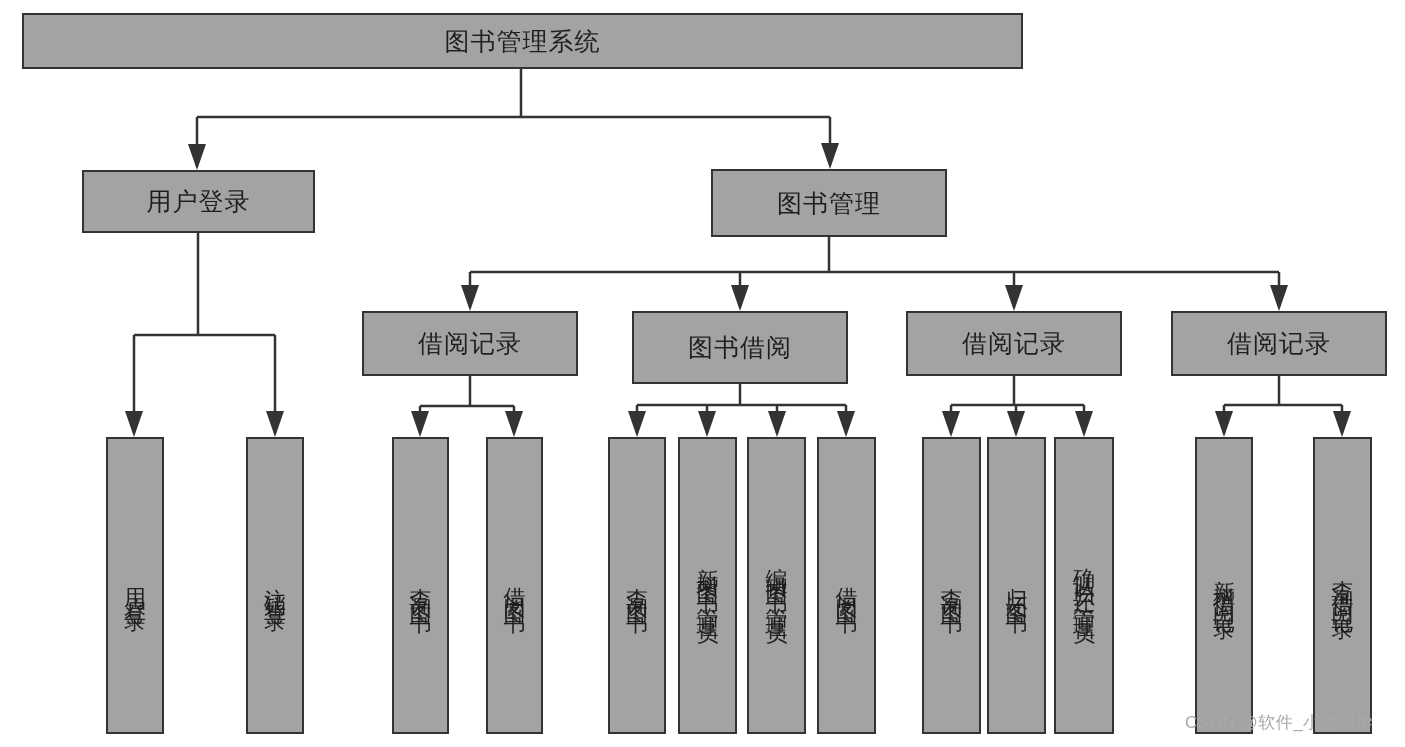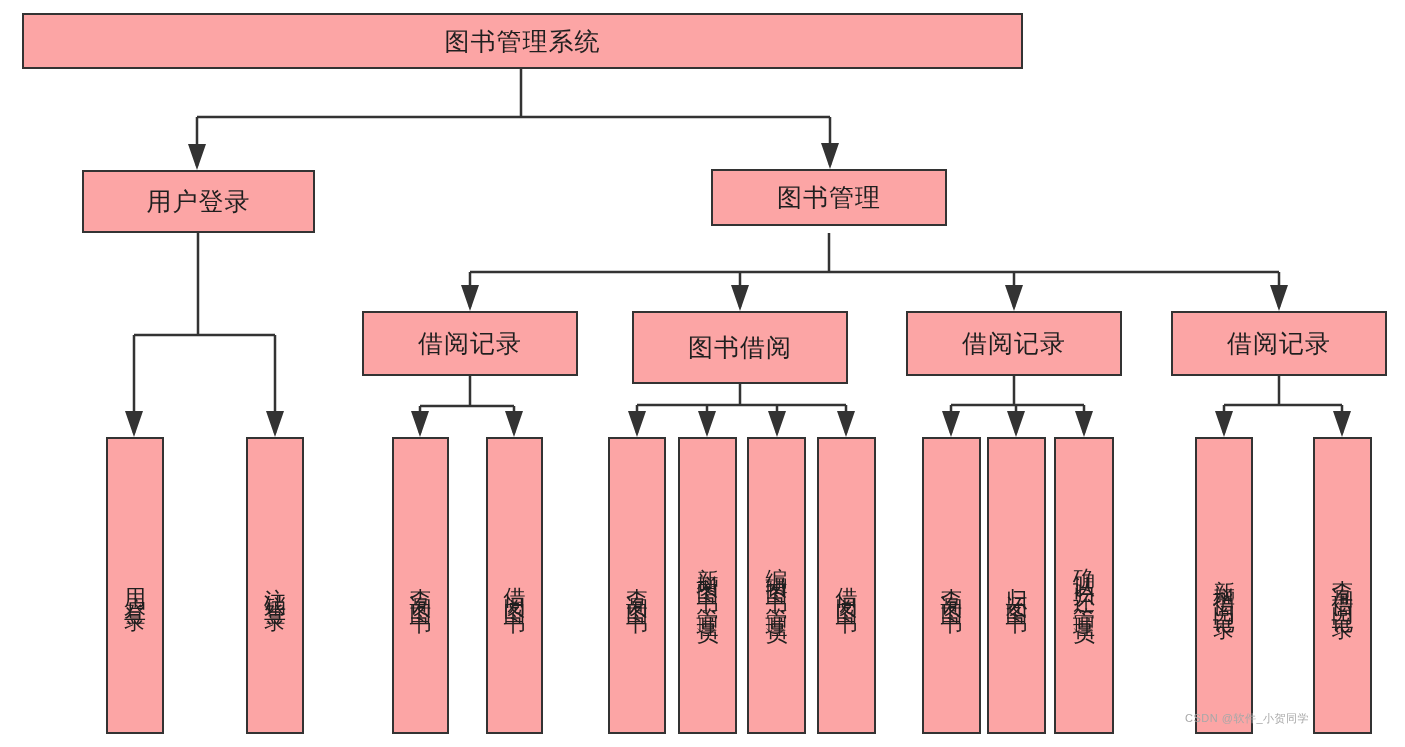--- a/index.html
+++ b/index.html
@@ -1,28 +1,28 @@
 <!DOCTYPE html>
 <html><head>
 <meta charset="utf-8">
 <style>
   html,body{margin:0;padding:0;background:#ffffff;}
   body{width:1405px;height:747px;overflow:hidden;
        font-family:"Liberation Sans","DejaVu Sans",sans-serif;}
   .canvas{position:relative;width:1405px;height:747px;background:#ffffff;}
   .connectors{position:absolute;left:0;top:0;z-index:0;}
   .box{position:absolute;z-index:1;box-sizing:border-box;
-       background:#fca5a5;border:2.5px solid #333333;
+       background:#a3a3a3;border:2.5px solid #333333;
        display:flex;align-items:center;justify-content:center;
        color:#1f1f1f;}
   .h-label{font-size:25px;letter-spacing:1px;white-space:nowrap;}
   .v-label{writing-mode:vertical-rl;text-orientation:mixed;
            font-size:22px;letter-spacing:8px;line-height:1;white-space:nowrap;}
   .watermark{position:absolute;z-index:5;left:1185px;top:711px;
-             font-size:11px;color:#a8a8a8;letter-spacing:0.5px;white-space:nowrap;}
+             font-size:17px;color:#a8a8a8;letter-spacing:0.5px;white-space:nowrap;}
 </style>
 </head>
 <body>
 
 <div class="canvas">
 
   <svg class="connectors" width="1405" height="747" viewBox="0 0 1405 747">
     <path fill="none" stroke="#333333" stroke-width="2.5" d="
       M521 69 V117 M197 117 H830 M197 117 V166 M830 117 V165
       M198 233 V335 M134 335 H275 M134 335 V433 M275 335 V433
@@ -53,21 +53,21 @@
       M1333 411 L1351 411 L1342 437 Z"></path>
   </svg>
 
   <div class="box" style="left:22px;top:13px;width:1001px;height:56px">
     <span class="h-label">图书管理系统</span>
   </div>
 
   <div class="box" style="left:82px;top:170px;width:233px;height:63px">
     <span class="h-label">用户登录</span>
   </div>
-  <div class="box" style="left:711px;top:169px;width:236px;height:57px">
+  <div class="box" style="left:711px;top:169px;width:236px;height:68px">
     <span class="h-label">图书管理</span>
   </div>
 
   <div class="box" style="left:362px;top:311px;width:216px;height:65px">
     <span class="h-label">借阅记录</span>
   </div>
   <div class="box" style="left:632px;top:311px;width:216px;height:73px">
     <span class="h-label">图书借阅</span>
   </div>
   <div class="box" style="left:906px;top:311px;width:216px;height:65px">

